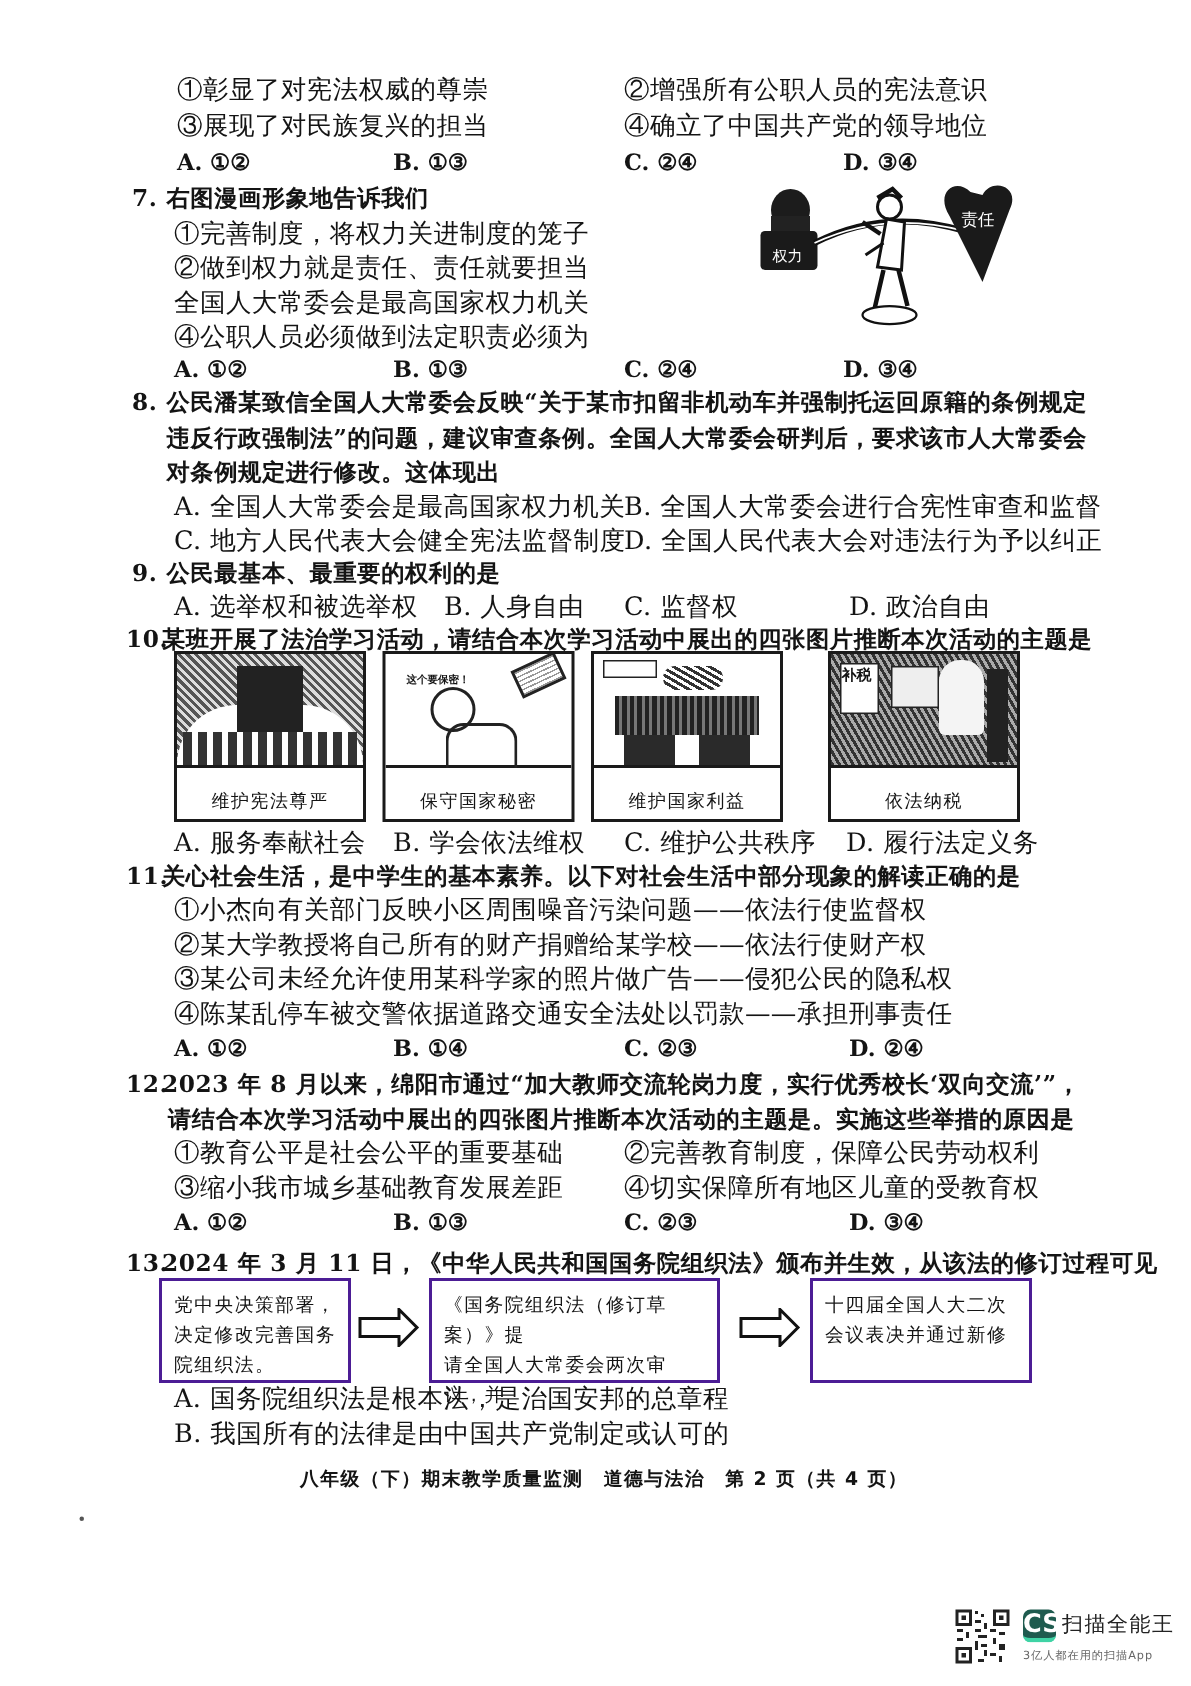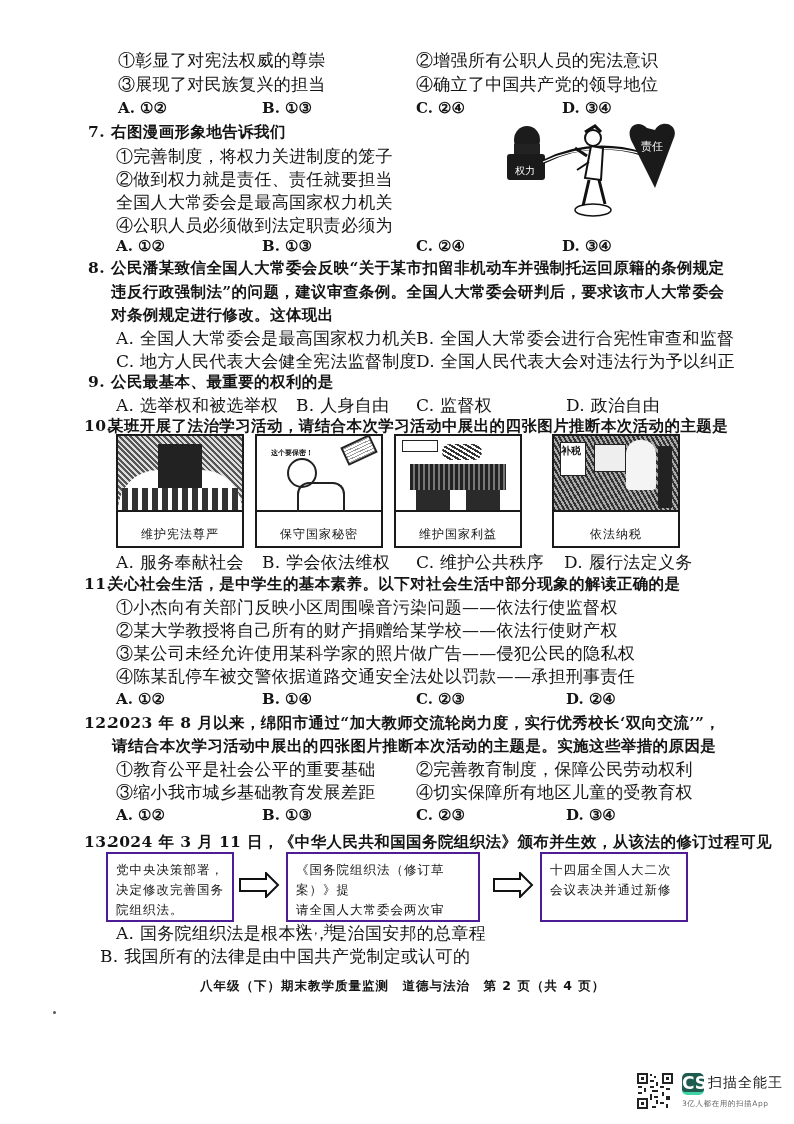--- a/index.html
+++ b/index.html
@@ -174,21 +174,21 @@
 </div>
 <svg class="arrow" style="left:492px; top:872px;" width="42" height="26" viewBox="0 0 42 26">
   <path d="M2 7 H28 V1 L40 13 L28 25 V19 H2 Z" fill="#fff" stroke="#111" stroke-width="2"></path>
 </svg>
 <div class="flowbox" style="left:540px; top:852px; width:148px; height:70px;">
   <div>十四届全国人大二次</div>
   <div>会议表决并通过新修</div>
 </div>
 
 <div class="abs line" style="left:116px; top:923px;">A. 国务院组织法是根本法，是治国安邦的总章程</div>
-<div class="abs line" style="left:100px; top:946px;text-align:center;">B. 我国所有的法律是由中国共产党制定或认可的</div>
+<div class="abs line" style="left:116px; top:946px;text-align:center;">B. 我国所有的法律是由中国共产党制定或认可的</div>
 
 <div class="abs footer" style="left:200px; top:978px;">八年级（下）期末教学质量监测　道德与法治　第 2 页（共 4 页）</div>
 <div class="abs" style="left:53px; top:1011px; width:3px; height:3px; background:#555; border-radius:50%;"></div>
 
 <div class="abs" style="left:636px; top:1072px; width:38px; height:38px;">
   <svg width="38" height="38" viewBox="0 0 38 38">
     <rect width="38" height="38" fill="#fff"></rect>
     <rect x="1" y="1" width="11" height="11" fill="#222"></rect>
       <rect x="3" y="3" width="7" height="7" fill="#fff"></rect>
       <rect x="5" y="5" width="3" height="3" fill="#222"></rect>

